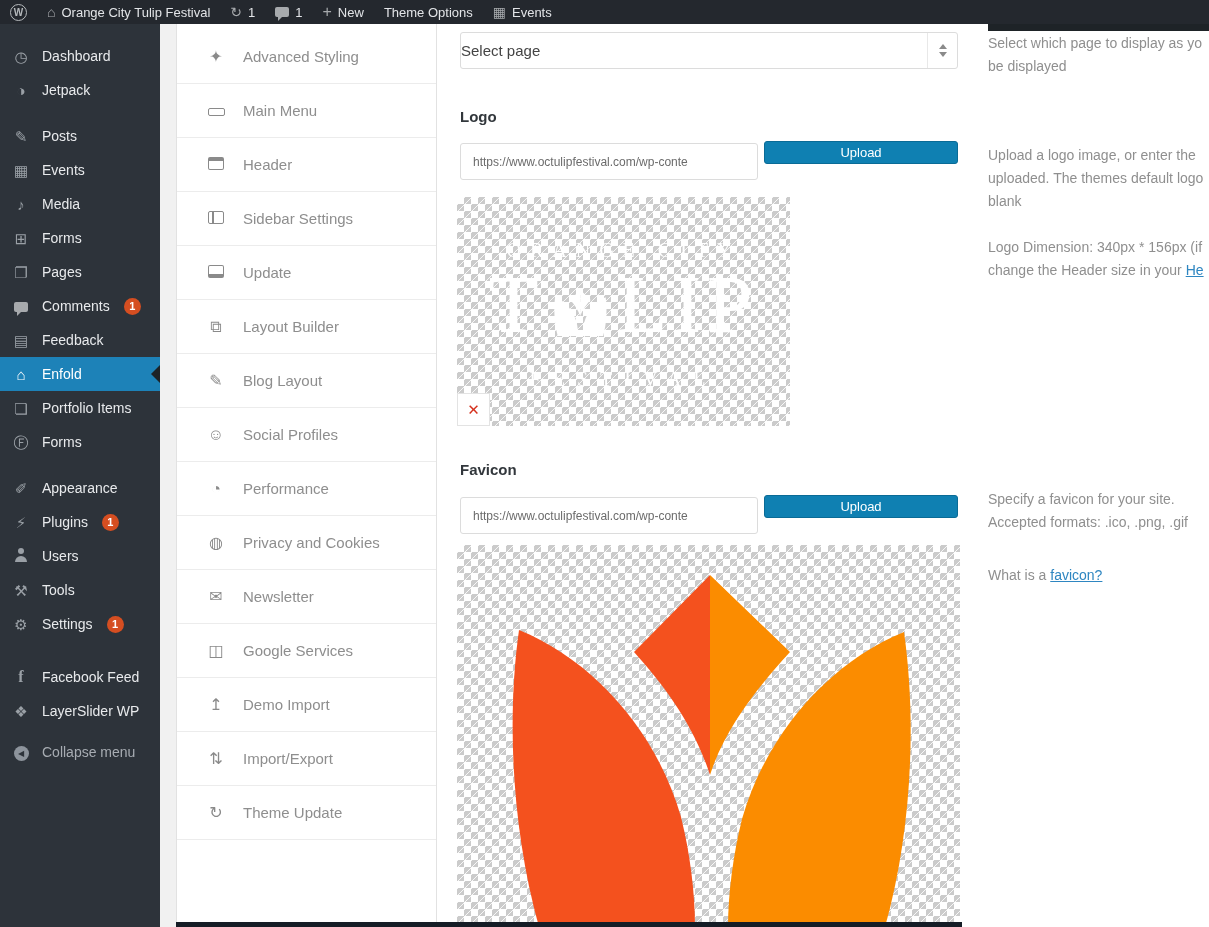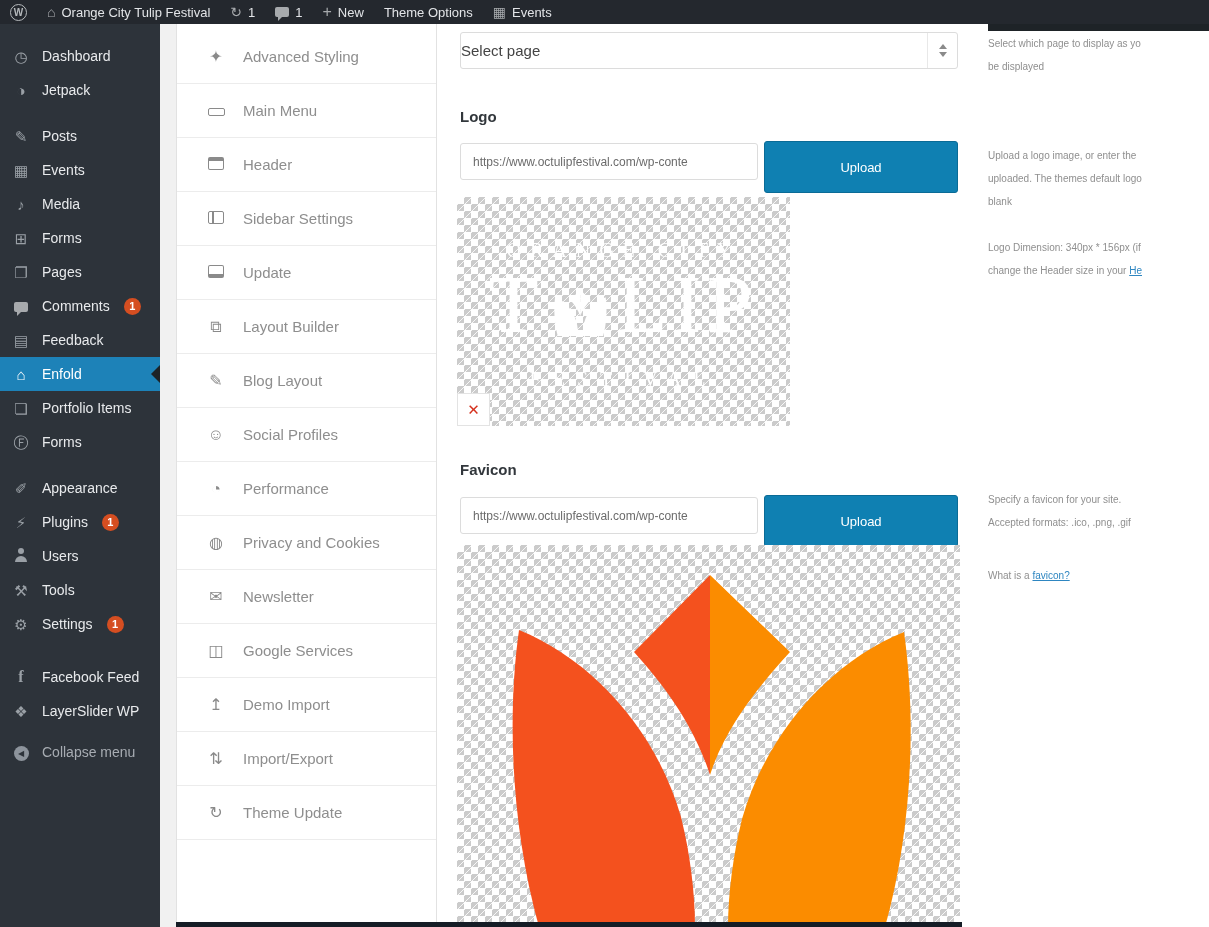--- a/index.html
+++ b/index.html
@@ -96,21 +96,21 @@
   .tri-up{ width:0;height:0;border-left:4px solid transparent;border-right:4px solid transparent;border-bottom:5px solid #8a8a8a; }
   .tri-down{ width:0;height:0;border-left:4px solid transparent;border-right:4px solid transparent;border-top:5px solid #8a8a8a; }
 
   .section-heading{ position:absolute; left:23px; font-size:15px; font-weight:bold; color:#32373c; }
   .url-input{
     position:absolute; left:23px; width:298px; height:37px; border:1px solid #dcdcdc; border-radius:3px;
     font-size:12px; color:#6b6b6b; padding:0 12px; font-family:"Liberation Sans","DejaVu Sans",sans-serif;
     white-space:nowrap; overflow:hidden;
   }
   .upload-btn{
-    position:absolute; left:327px; width:194px; height:52px; background:var(--accent-blue);
+    position:absolute; left:327px; width:194px; height:23px; background:var(--accent-blue);
     border:1px solid #0a6b96; border-radius:3px; color:#fff; font-size:13px;
     display:flex; align-items:center; justify-content:center; cursor:pointer;
   }
 
   .checker{
     background-color:#fff;
     background-image:
       repeating-linear-gradient(135deg, rgba(255,255,255,.85) 0 1px, rgba(255,255,255,0) 1px 5px),
       linear-gradient(45deg,#cbcbcb 25%,transparent 25%,transparent 75%,#cbcbcb 75%),
       linear-gradient(45deg,#cbcbcb 25%,transparent 25%,transparent 75%,#cbcbcb 75%);
@@ -132,21 +132,21 @@
     display:flex; align-items:center; justify-content:center; cursor:pointer;
   }
 
   .favicon-preview{ position:absolute; left:20px; top:521px; width:503px; height:382px; overflow:hidden; }
   .favicon-svg{ position:absolute; inset:0; }
 
   .bottom-dark-bar{ position:absolute; bottom:0; left:176px; width:786px; height:5px; background:#151d26; z-index:40; }
 
   
   .help{ position:absolute; top:24px; left:988px; right:0; height:903px; overflow:hidden;
-         color:#8f8f8f; font-size:10px; }
+         color:#8f8f8f; font-size:14px; }
   .help .line{ white-space:nowrap; line-height:23px; }
   .help a{ color:#2e86c1; text-decoration:underline; cursor:pointer; }
   .hblock{ position:absolute; left:0; right:0; }
 </style>
 </head>
 <body>
 
 <div class="admin-bar">
   <div class="ab-item">
     <span class="wp-circle">W</span>

